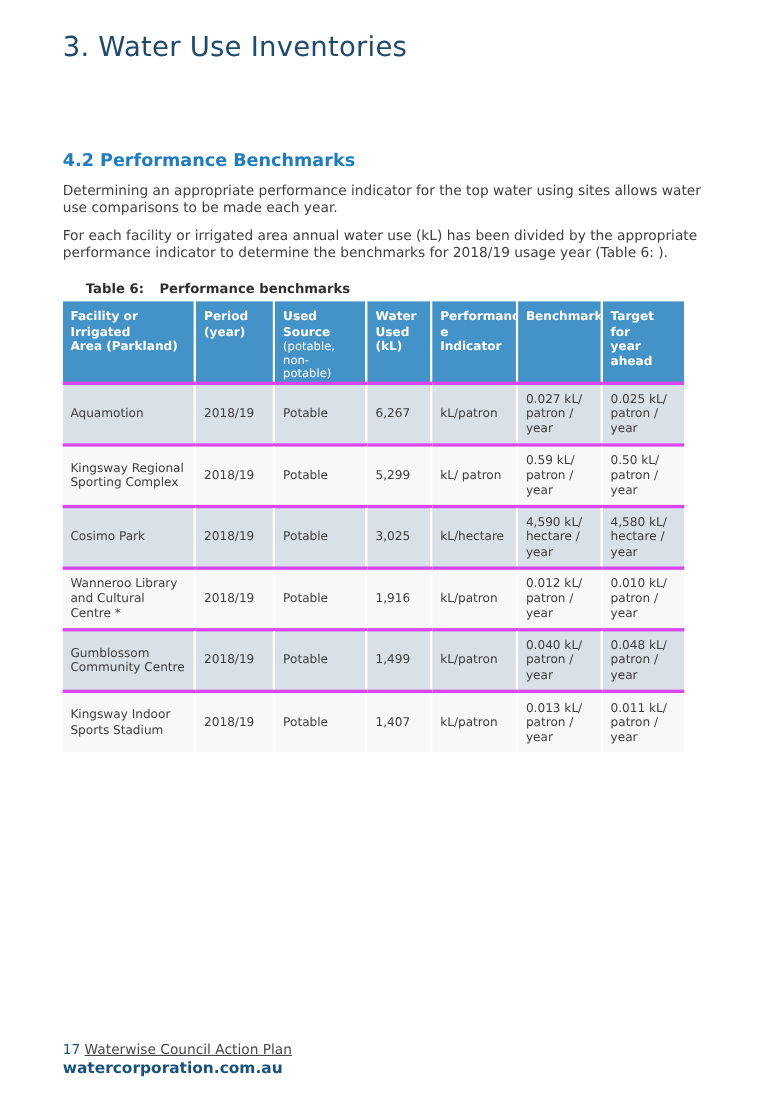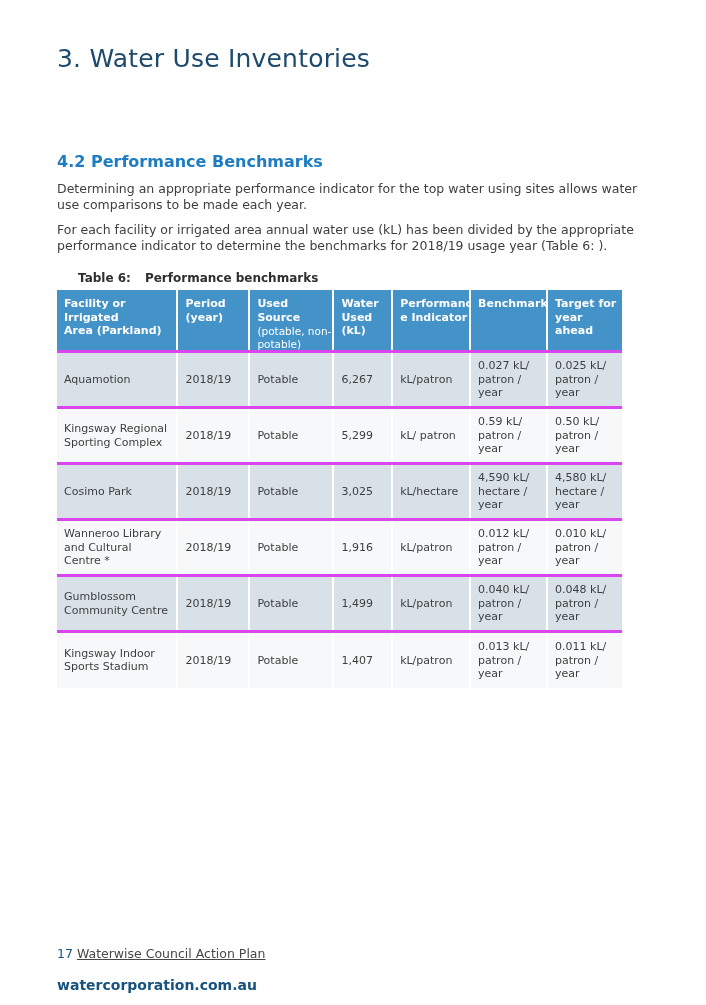--- a/index.html
+++ b/index.html
@@ -16,21 +16,21 @@
   }
   *{box-sizing:border-box;margin:0;padding:0;}
   html,body{background:#fff;}
   body{font-family:"DejaVu Sans","Liberation Sans",sans-serif;}
   .page{
     position:relative;
     width:706px;height:1005px;
     background:#fff;
     overflow:hidden;
   }
-  .content{position:absolute;left:57px;top:16px;width:600px;}
+  .content{position:absolute;left:57px;top:0;width:600px;}
   .doc-title{
     margin-top:28px;
     font-size:25px;line-height:30px;font-weight:400;
     color:var(--title-navy);
     letter-spacing:.2px;
   }
   .section-heading{
     margin-top:78px;
     font-size:16px;line-height:19px;font-weight:bold;
     color:var(--heading-blue);
@@ -60,21 +60,21 @@
     border-right:2px solid #fff;
     overflow:hidden;
   }
   table.benchmarks th:last-child,
   table.benchmarks td:last-child{border-right:none;}
   table.benchmarks thead th{
     background:var(--th-bg);
     color:var(--th-text);
     text-align:left;vertical-align:top;
     height:58px;
-    padding:7px 0 0 7px;
+    padding:7px 13px 0 7px;
     font-weight:bold;
   }
   .th-title{display:block;white-space:pre-line;font-size:11px;line-height:13.5px;}
   .th-sub{display:block;white-space:pre-line;font-size:10.5px;line-height:12.5px;font-weight:normal;margin-top:1px;}
   table.benchmarks tbody td{
     border-top:3px solid #d946ef;
     height:56px;
     vertical-align:middle;
     padding:2px 3px 2px 7px;
     color:var(--body-text);
@@ -83,21 +83,21 @@
   }
   table.benchmarks tbody tr:nth-child(odd) td{background:var(--row-shaded);}
   table.benchmarks tbody tr:nth-child(even) td{background:var(--row-light);}
   .footer{
     position:absolute;left:57px;top:946px;
     font-size:12.5px;line-height:15px;
   }
   .footer .page-num{font-weight:normal;color:var(--footer-link);}
   .footer .doc-name{color:var(--footer-gray);margin-left:4px;text-decoration:underline;}
   .footer .site{
-    display:block;margin-top:16px;
+    display:block;margin-top:2px;
     font-size:14px;line-height:17px;font-weight:bold;
     color:var(--footer-link);
     text-decoration:none;
   }
 </style>
 </head>
 <body>
 
 <div class="page">
   <div class="content">

